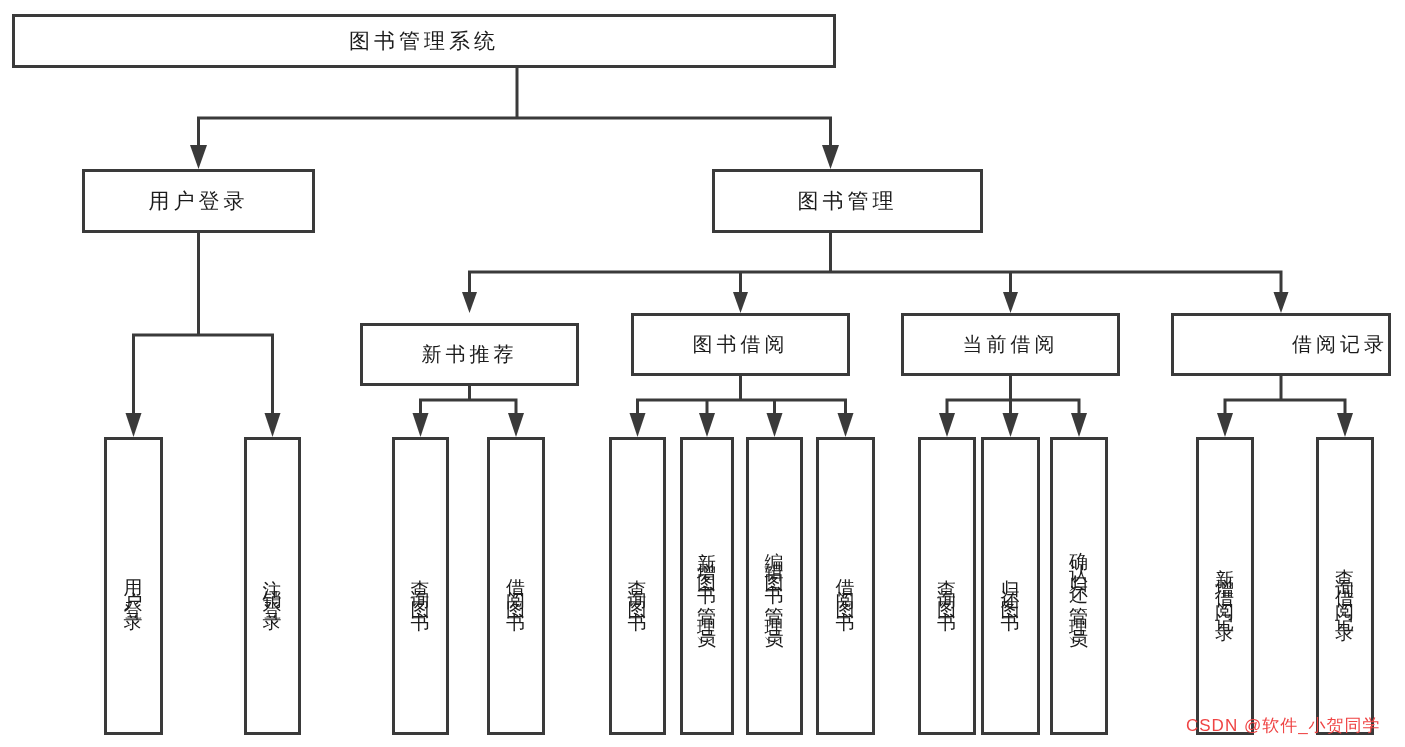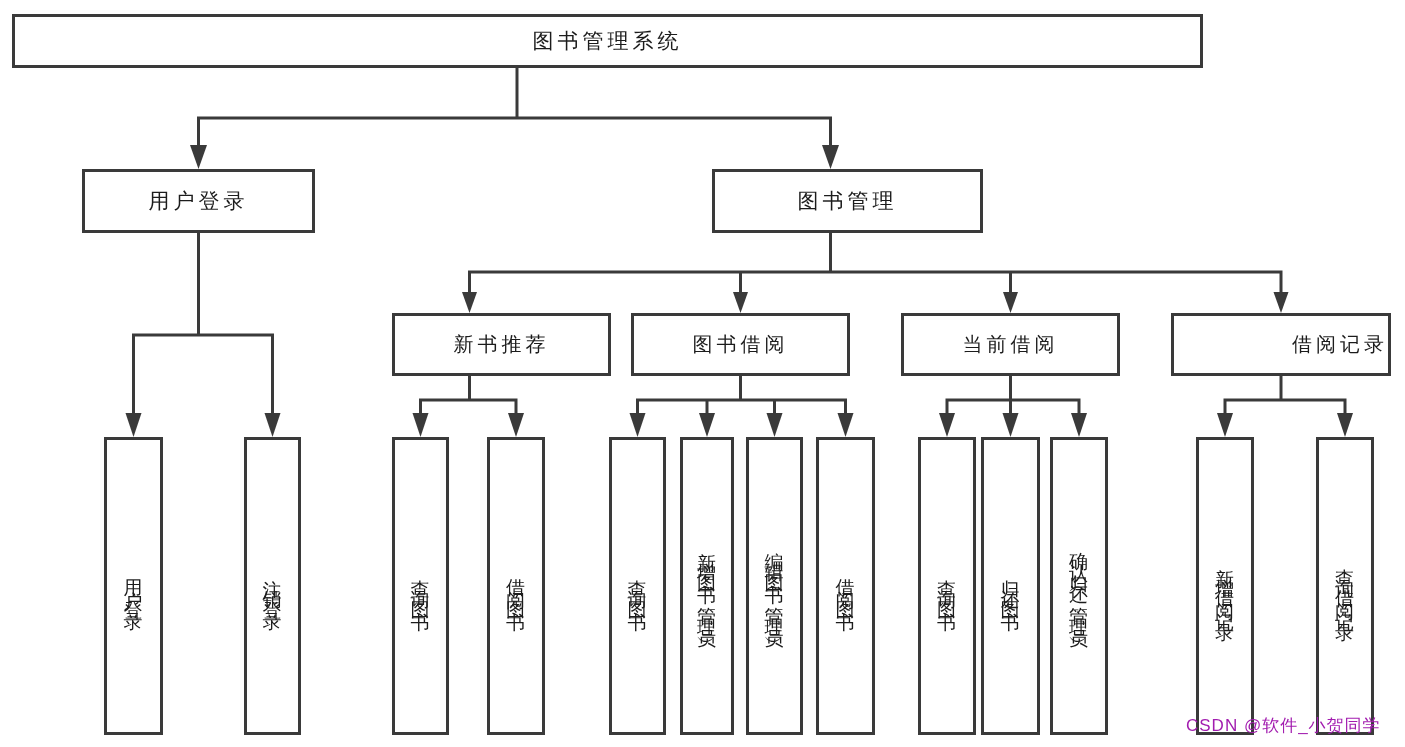--- a/index.html
+++ b/index.html
@@ -18,21 +18,21 @@
     font-size:21px;letter-spacing:4px;color:#1c1c1c;white-space:nowrap;
   }
   .leaf .lbl-v{
     writing-mode:vertical-rl;text-orientation:mixed;
     font-size:19px;letter-spacing:11px;color:#1c1c1c;line-height:1;
   }
   .lv2 .lbl{font-size:20px;}
   svg.wires{position:absolute;left:0;top:0;z-index:1;}
   .watermark{
     position:absolute;top:714px;left:1186px;z-index:3;
-    font-size:17px;letter-spacing:1px;color:#a21caf;white-space:nowrap;
+    font-size:17px;letter-spacing:1px;color:#ef4444;white-space:nowrap;
   }
 </style>
 </head>
 <body>
 
 <div class="canvas">
 
   <svg class="wires" width="1405" height="747" viewBox="0 0 1405 747">
     <g stroke="#3a3a3a" stroke-width="3" fill="none">
 
@@ -77,32 +77,32 @@
       <path d="M766.5 413 L782.5 413 L774.5 437 Z"></path>
       <path d="M837.5 413 L853.5 413 L845.5 437 Z"></path>
       <path d="M939 413 L955 413 L947 437 Z"></path>
       <path d="M1002.5 413 L1018.5 413 L1010.5 437 Z"></path>
       <path d="M1071 413 L1087 413 L1079 437 Z"></path>
       <path d="M1217 413 L1233 413 L1225 437 Z"></path>
       <path d="M1337 413 L1353 413 L1345 437 Z"></path>
     </g>
   </svg>
 
-  <div class="box root" style="left:12px;top:14px;width:1191px;height:54px;">
+  <div class="box root" style="left:12px;top:14px;width:824px;height:54px;">
     <span class="lbl">图书管理系统</span>
   </div>
 
   <div class="box lv1" style="left:82px;top:169px;width:233px;height:64px;">
     <span class="lbl">用户登录</span>
   </div>
   <div class="box lv1" style="left:712px;top:169px;width:271px;height:64px;">
     <span class="lbl">图书管理</span>
   </div>
 
-  <div class="box lv2" style="left:360px;top:313px;width:219px;height:63px;margin-left:32px;">
+  <div class="box lv2" style="left:360px;top:323px;width:219px;height:63px;">
     <span class="lbl">新书推荐</span>
   </div>
   <div class="box lv2" style="left:901px;top:313px;width:219px;height:63px;">
     <span class="lbl">当前借阅</span>
   </div>
   <div class="box lv2" style="left:631px;top:313px;width:219px;height:63px;">
     <span class="lbl">图书借阅</span>
   </div>
   <div class="box lv2" style="left:1171px;top:313px;width:220px;height:63px;justify-content:flex-end;">
     <span class="lbl">借阅记录</span>

